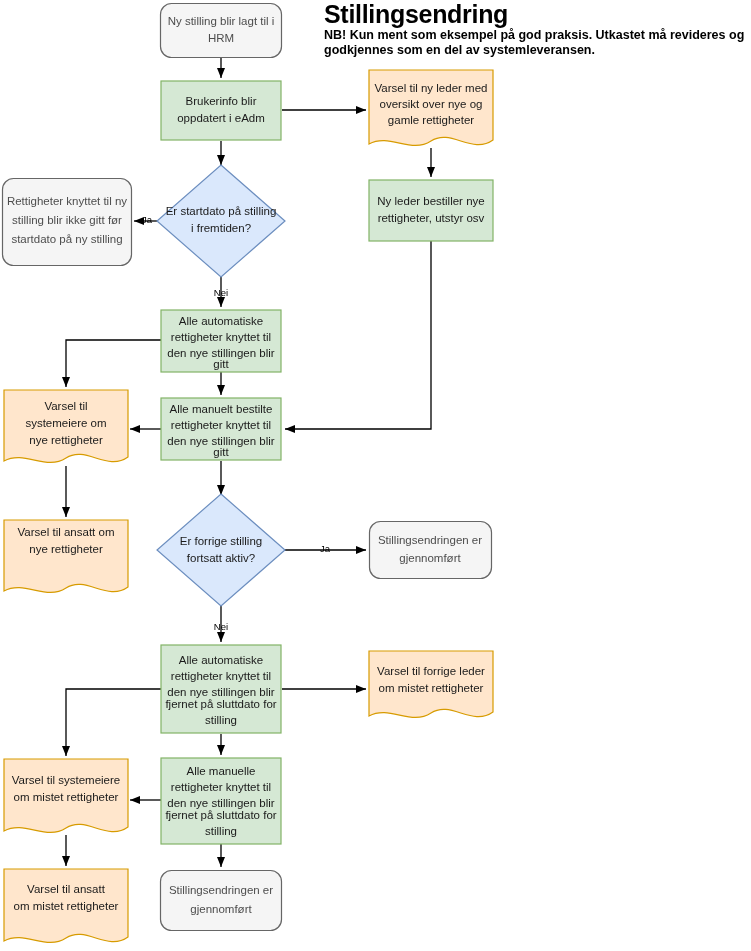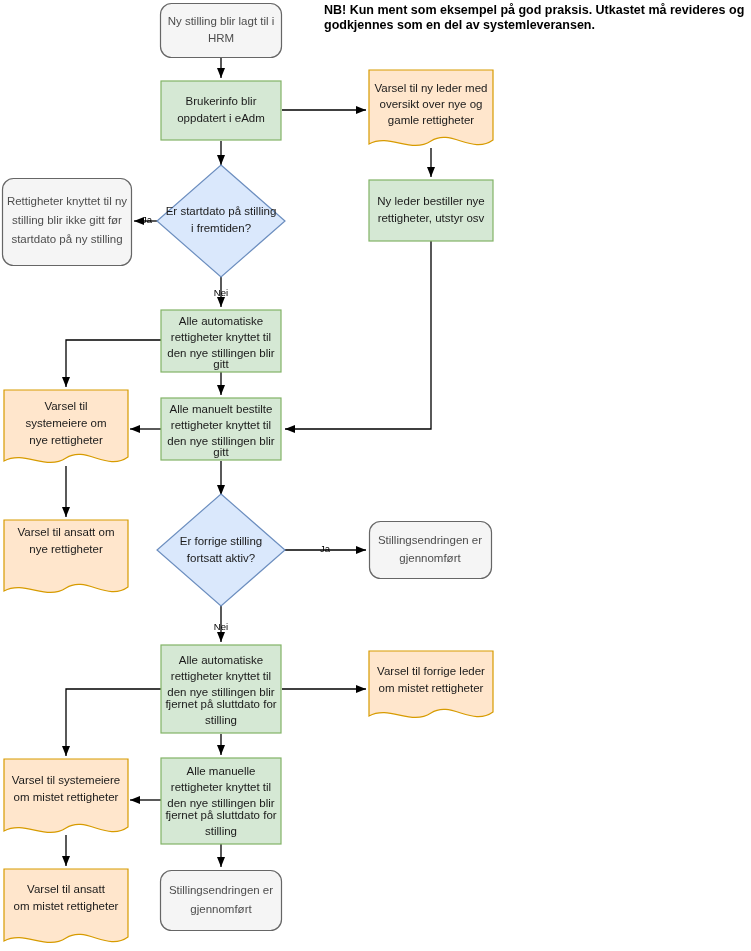--- a/index.html
+++ b/index.html
@@ -69,20 +69,21 @@
     line-height: 1.22;
     margin: 1px 0 12px 0;
   }
 </style>
 </head>
 <body>
 
 <div id="stage">
 
   <div class="title-block">
+    <div class="title-main">Stillingsendring</div>
     <div class="title-sub">NB! Kun ment som eksempel på god praksis. Utkastet må revideres og godkjennes som en del av systemleveransen.</div>
   </div>
 
   <svg id="flow-svg" viewBox="0 0 751 951">
     <defs>
       <marker id="arrow" markerWidth="9" markerHeight="9" refX="8" refY="3.2" orient="auto" markerUnits="strokeWidth">
         <path d="M0,0 L8,3.2 L0,6.4 z" fill="#000000"></path>
       </marker>
     </defs>
 

